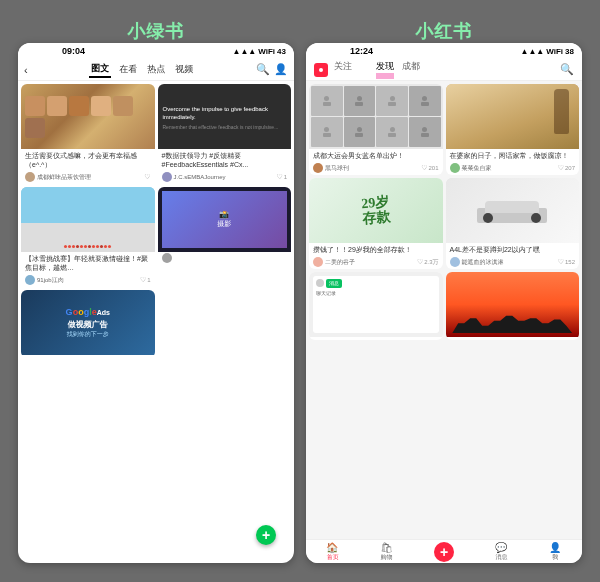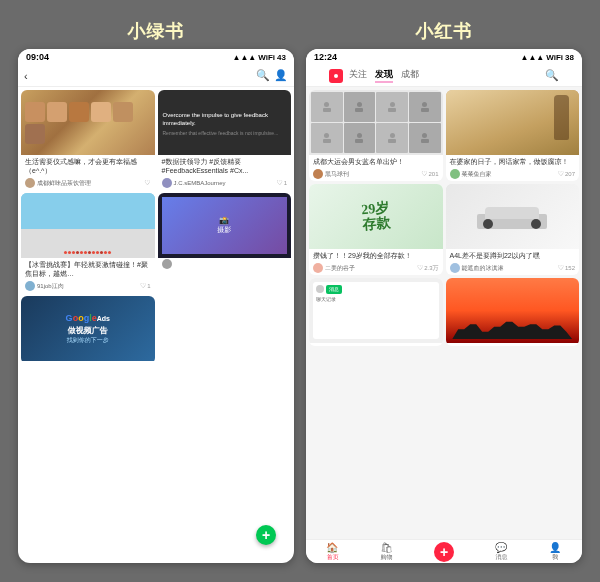--- a/index.html
+++ b/index.html
@@ -21,24 +21,23 @@
       gap: 12px;
       padding: 8px;
     }
     .phone-wrapper {
       display: flex;
       flex-direction: column;
       align-items: center;
       flex: 1;
     }
     .phone-title {
-      color: #fef9c3;
+      color: #86efac;
       font-size: 18px;
       font-weight: bold;
-      margin-bottom: 6px;
       letter-spacing: 1px;
     }
     .phone {
       background: #fff;
       border-radius: 12px;
       overflow: hidden;
       width: 100%;
       flex: 1;
       display: flex;
       flex-direction: column;
@@ -48,21 +47,21 @@
     .status-bar {
       display: flex;
       justify-content: space-between;
       align-items: center;
       padding: 2px 8px;
       font-size: 9px;
       font-weight: 600;
       background: #fff;
       height: 16px;
     }
-    .status-bar .time { font-size: 9px; font-weight: 700; }
+    .status-bar .time { font-size: 9px; font-weight: 700; margin-left: 36px; }
     .status-icons { display: flex; gap: 2px; align-items: center; font-size: 8px; }
     
     .nav-bar {
       display: flex;
       align-items: center;
       justify-content: space-between;
       padding: 2px 6px;
       border-bottom: 1px solid #eee;
       height: 22px;
     }
@@ -239,21 +238,21 @@
       flex: 1;
       overflow: hidden;
     }
     
     .right-status-bar {
       background: #fff;
     }
     .red-nav {
       display: flex;
       align-items: center;
-      padding: 2px 23px;
+      padding: 2px 8px;
       border-bottom: 1px solid #eee;
       height: 22px;
       gap: 6px;
     }
     .red-logo {
       width: 14px;
       height: 14px;
       background: #ff2442;
       border-radius: 3px;
       display: flex;
@@ -271,22 +270,23 @@
       display: flex;
       gap: 8px;
       flex: 1;
     }
     .red-nav-tab {
       font-size: 9px;
       color: #666;
     }
     .red-nav-tab.active {
       color: #000;
-      font-weight: bold;
-      border-bottom: 2px solid #f9a8d4;
+      font-weight: normal;
+      border-bottom: 6px solid #f9a8d4;
+      margin-left: 16px;
     }
     .red-search-icon { font-size: 11px; color: #333; }
     
     .right-content {
       display: grid;
       grid-template-columns: 1fr 1fr;
       gap: 3px;
       padding: 3px;
     }
     
@@ -410,20 +410,26 @@
           <span>▲▲▲</span>
           <span>WiFi</span>
           <span>
             <span>43</span>
           </span>
         </div>
       </div>
 
       <div class="nav-bar">
         <span class="back-arrow">‹</span>
+        <div class="nav-tabs">
+          <span class="nav-tab active">图文</span>
+          <span class="nav-tab">在看</span>
+          <span class="nav-tab">热点</span>
+          <span class="nav-tab">视频</span>
+        </div>
         <div class="nav-icons">
           <span>🔍</span>
           <span>👤</span>
         </div>
       </div>
 
       <div class="left-content-wrap">
         <div class="left-content">
 
           <div class="card">

